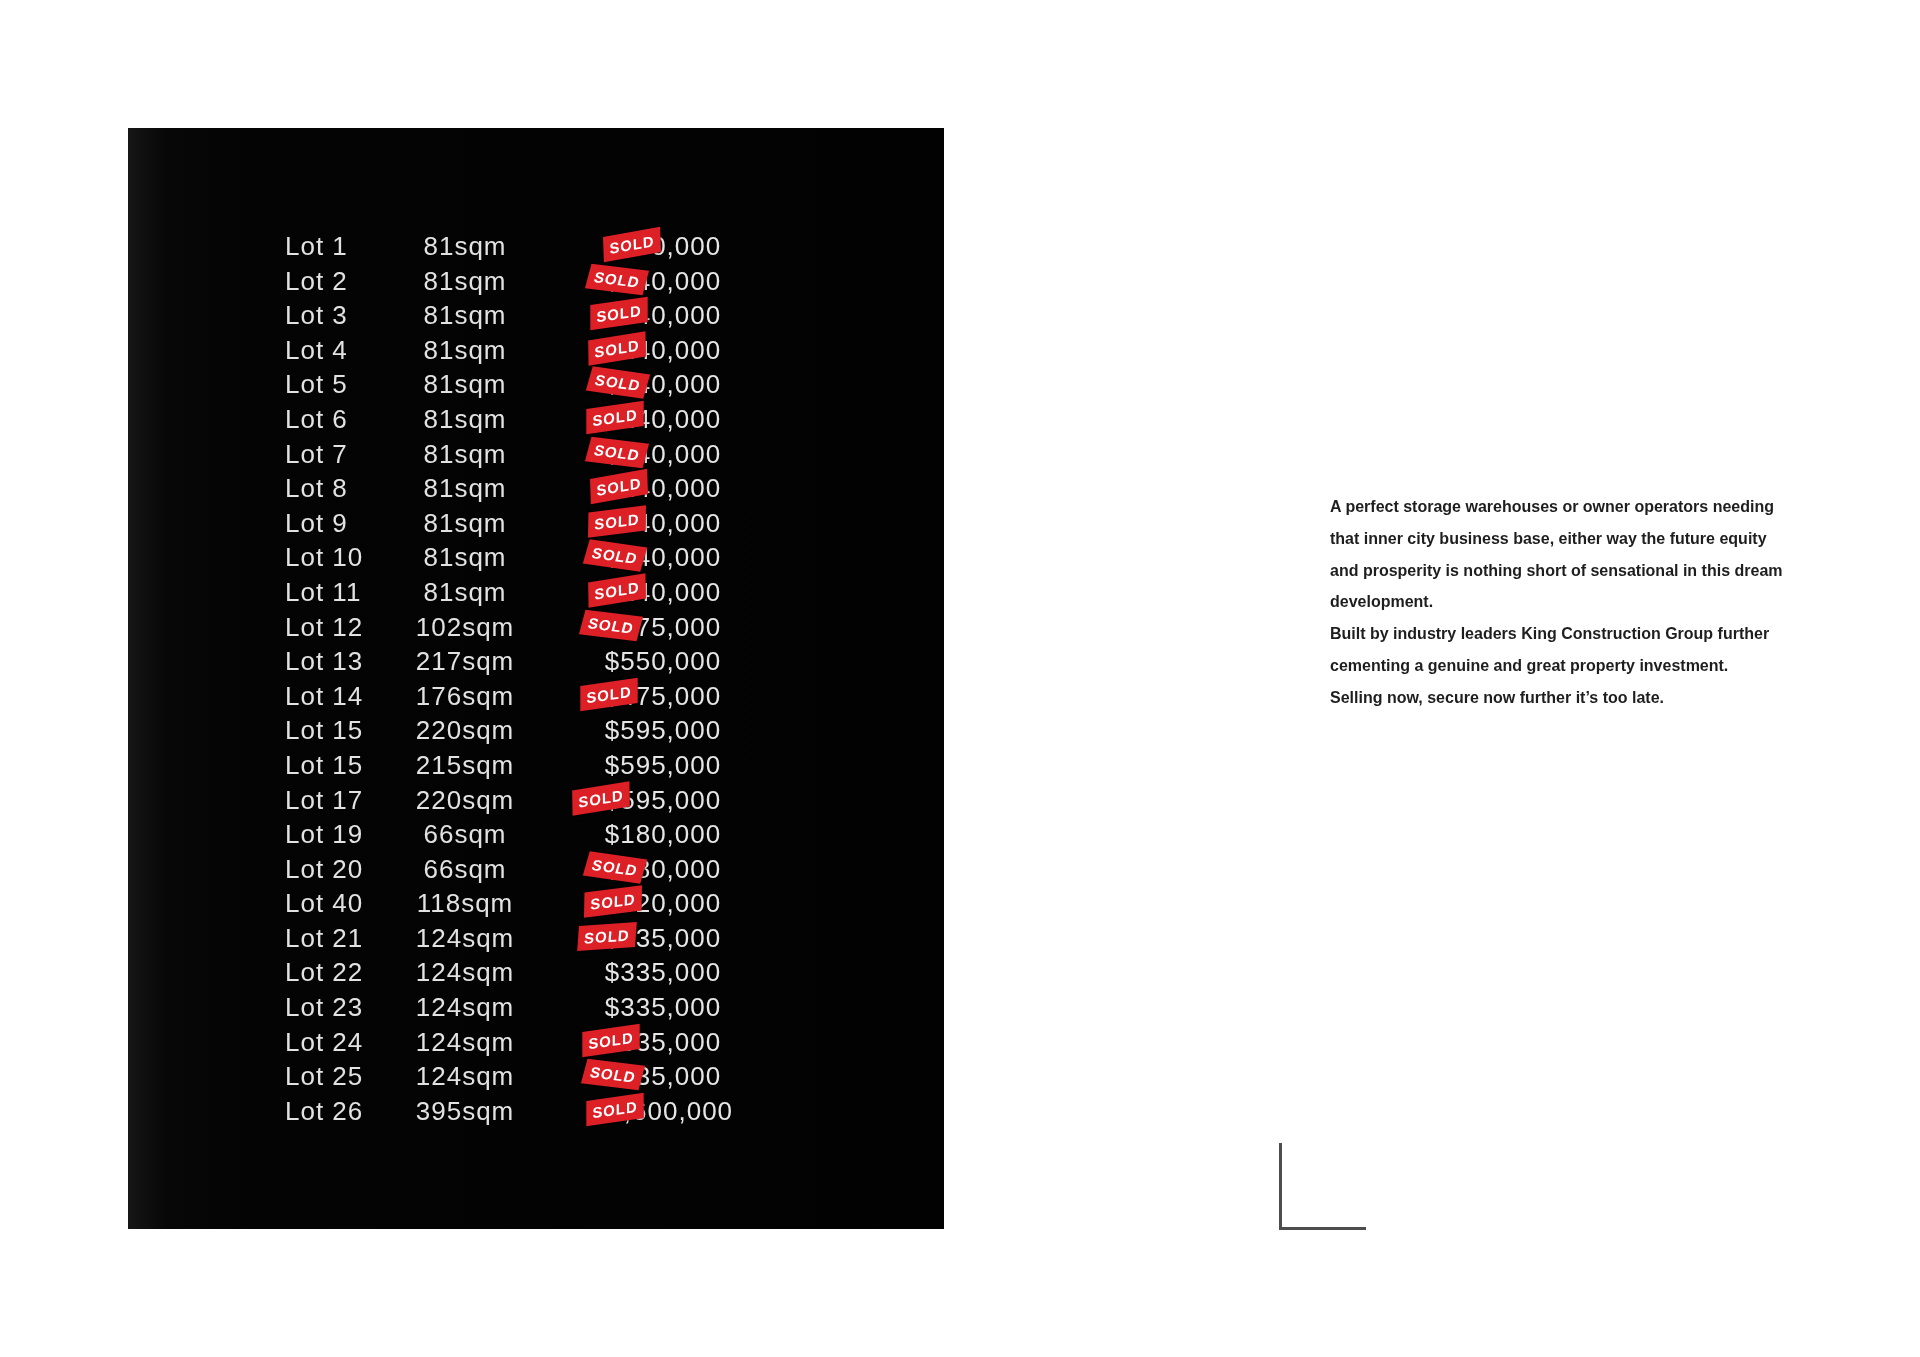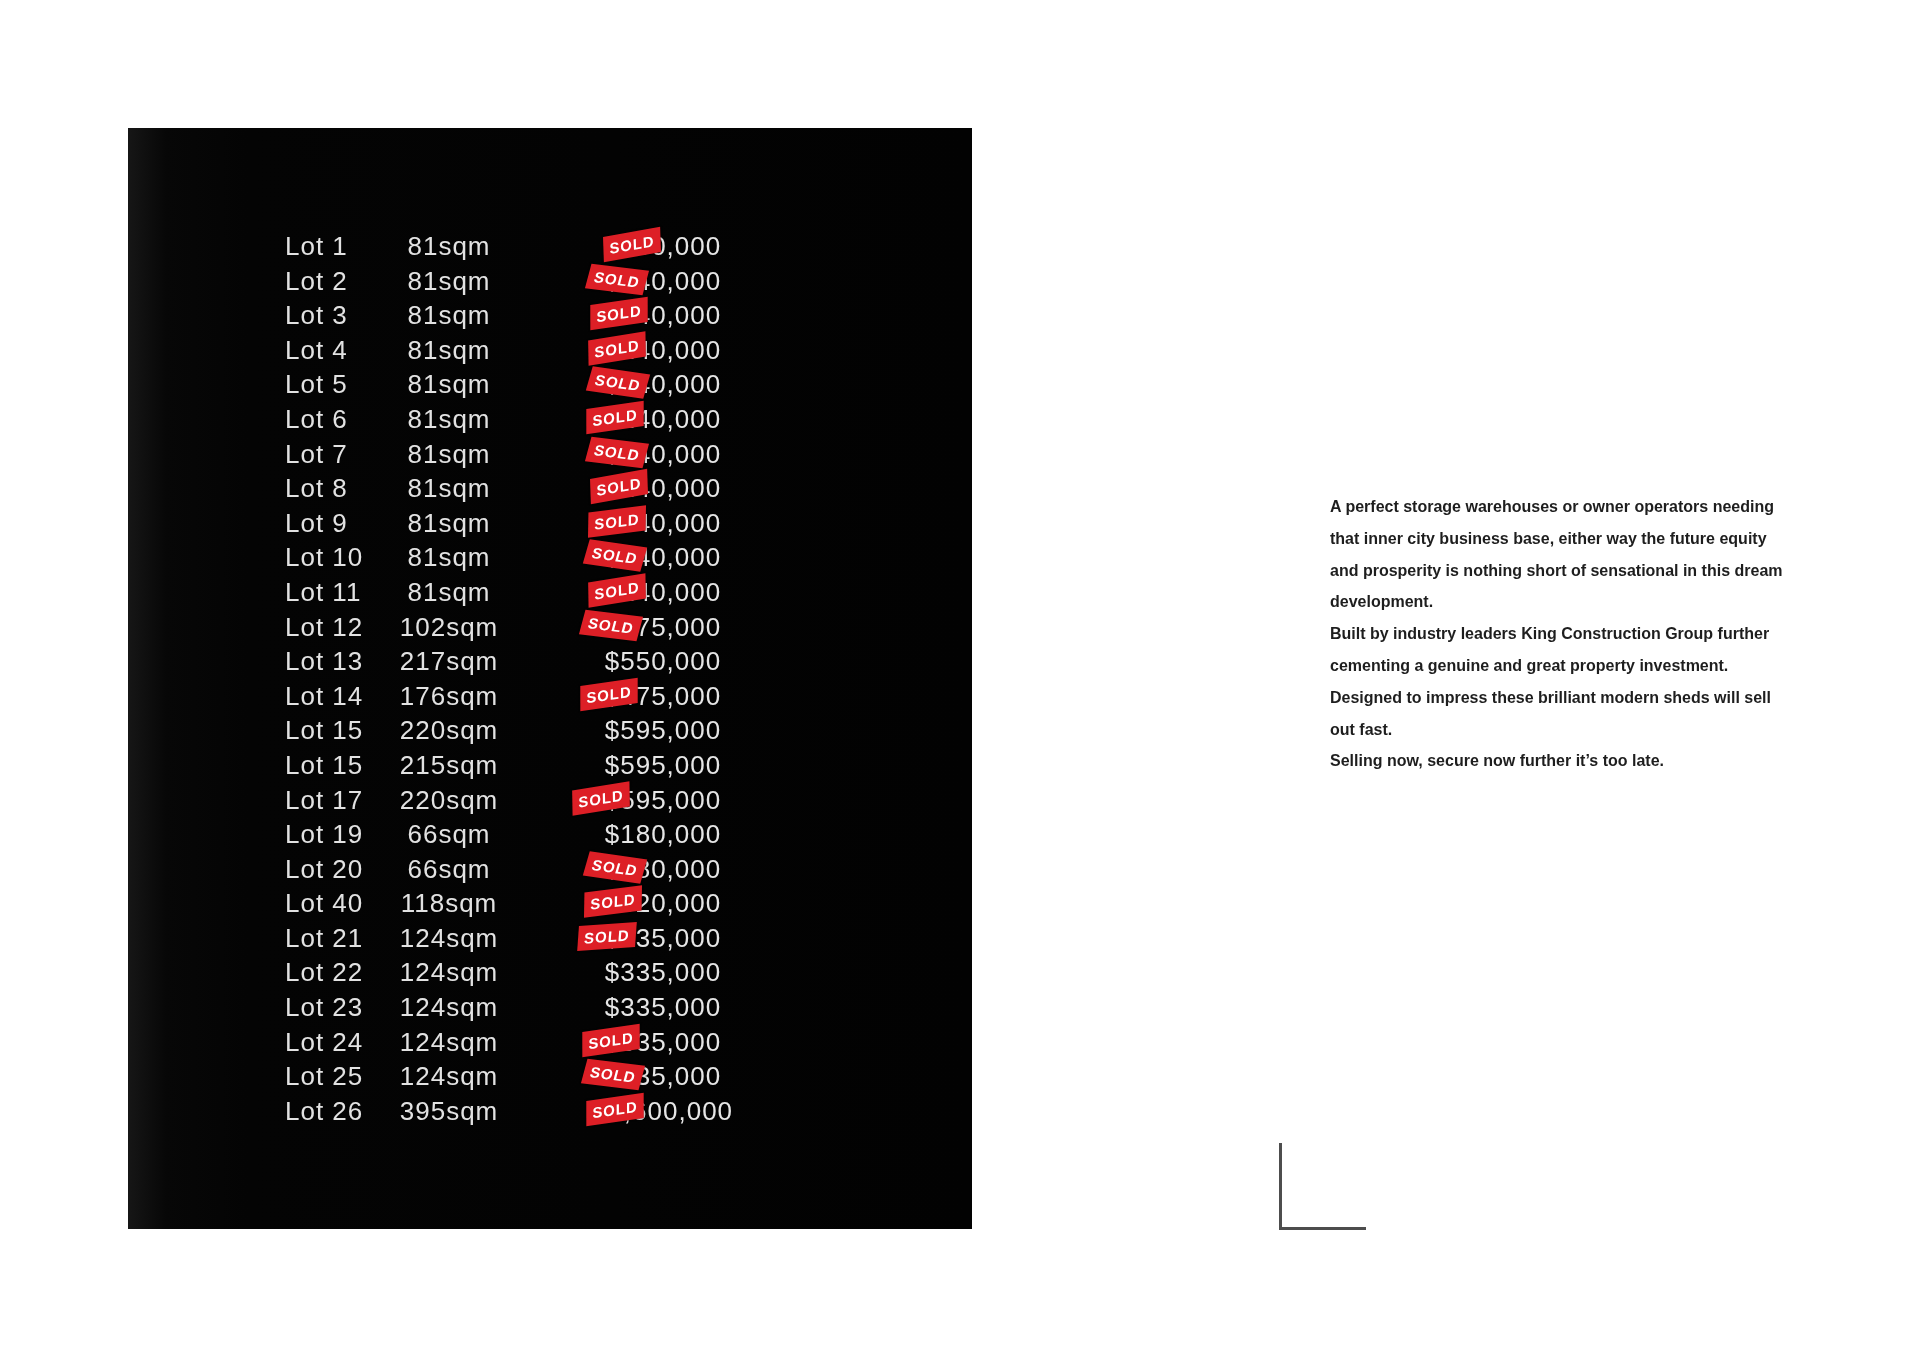--- a/index.html
+++ b/index.html
@@ -4,27 +4,26 @@
 <style>
   html,body{margin:0;padding:0;background:#ffffff;}
   .page{
     position:relative;width:1920px;height:1357px;background:#ffffff;
     font-family:"Liberation Sans",sans-serif;overflow:hidden;
   }
   
   .panel{
     position:absolute;left:128px;top:128px;width:816px;height:1101px;
     background:linear-gradient(90deg,#161616 0px,#070707 38px,#040404 120px,#020202 100%);
-    padding-left:28px;
   }
   .lot-table{position:absolute;left:0;top:101px;width:100%;}
   .row{position:relative;height:34.6px;line-height:34.6px;font-size:26px;
        color:#e2e2e2;letter-spacing:1px;}
   .lot  {position:absolute;left:157px;white-space:nowrap;}
-  .sqm  {position:absolute;left:236px;width:170px;text-align:center;white-space:nowrap;}
+  .sqm  {position:absolute;left:252px;width:170px;text-align:center;white-space:nowrap;}
   .price{position:absolute;left:380px;width:310px;text-align:center;white-space:nowrap;
          color:#e6e6e6;}
   .badge{
     position:absolute;top:3px;width:58px;height:25px;background:#dd1f26;
     color:#ffffff;font-size:15px;font-weight:bold;text-align:center;line-height:25px;
     letter-spacing:1px;z-index:2;box-shadow:0 0 2px rgba(0,0,0,.6);
   }
   
   .desc{
     position:absolute;left:1330px;top:491px;width:458px;
@@ -219,19 +218,18 @@
     <span class="sqm">395sqm</span>
     <span class="price">$1,600,000</span>
   <span class="badge" style="left: 458px; transform: rotate(-8deg) skewX(-8deg);">SOLD</span>
         </div>
 </div>
   </div>
 
   <div class="desc">
       <p>A perfect storage warehouses or owner operators needing that inner city business base, either way the future equity and prosperity is nothing short of sensational in this dream development.</p>
       <p>Built by industry leaders King Construction Group further cementing a genuine and great property investment.</p>
-      <p>Designed to impress these brilliant modern sheds will sell out fast.</p>
       <p>Selling now, secure now further it’s too late.</p>
     </div>
 
   <div class="bracket"></div>
 
 </div>
 
 </body></html>

